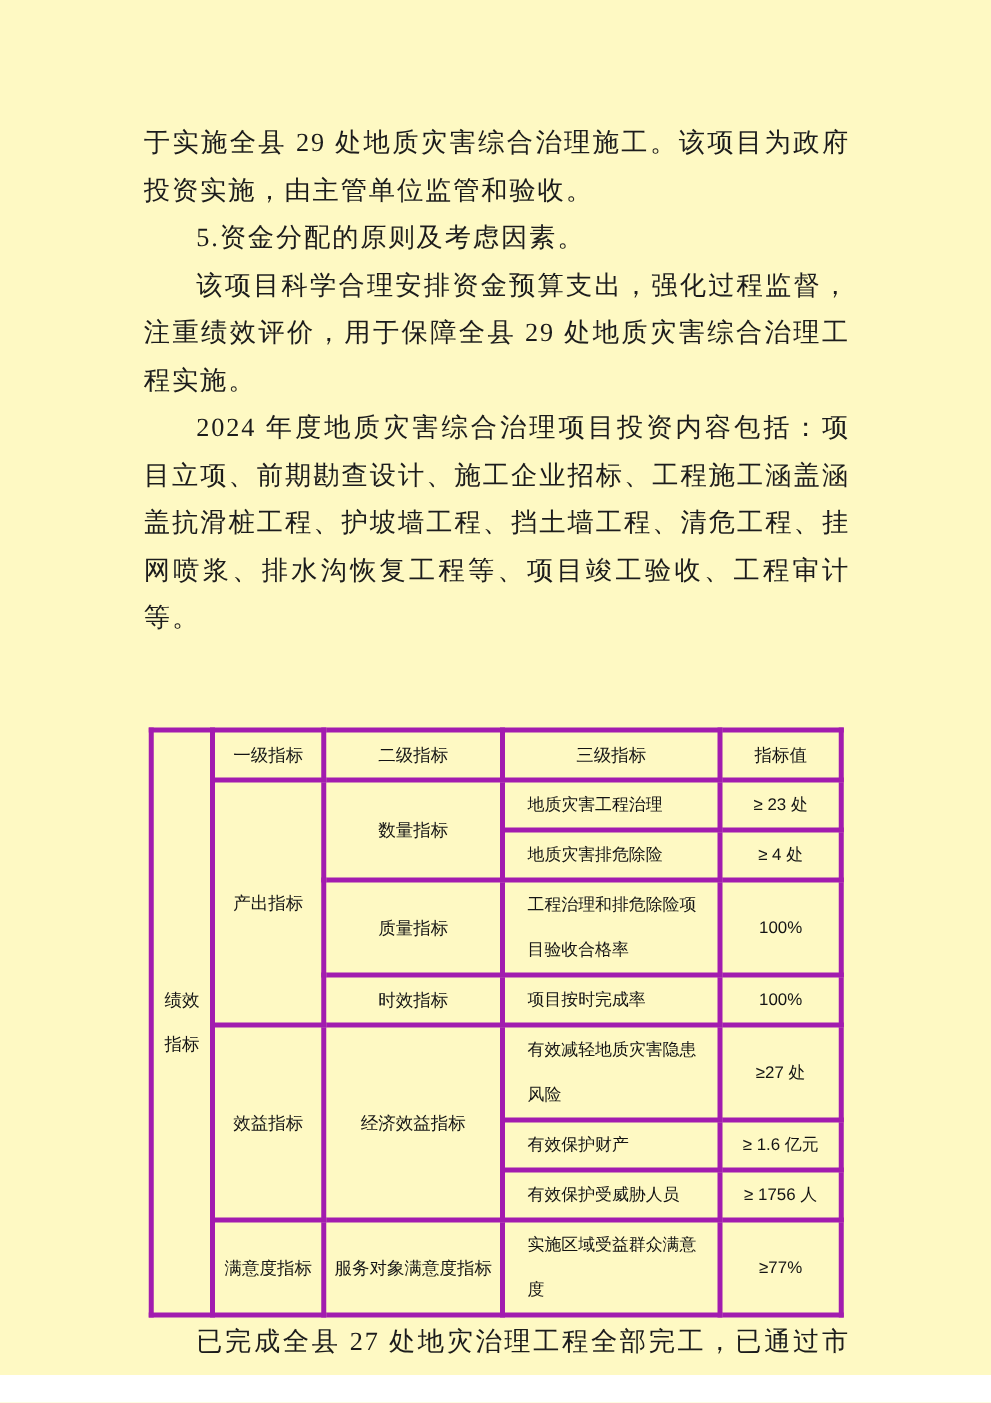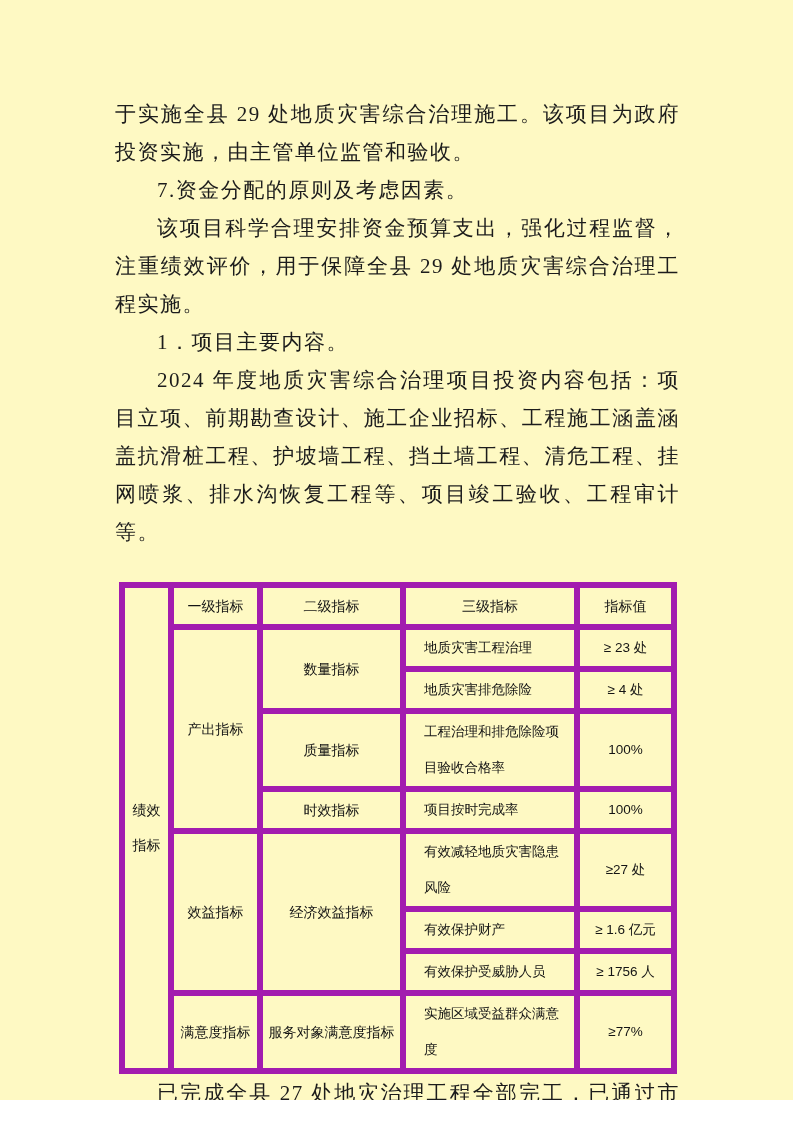--- a/index.html
+++ b/index.html
@@ -28,21 +28,21 @@
 
   table.perf {
     border-collapse: collapse;
     table-layout: fixed;
     width: 552px;
     margin-left: 4px;
     font-family: "Liberation Sans", "DejaVu Sans", sans-serif;
     color: #141414;
   }
   table.perf td, table.perf th {
-    border: 6px solid #a21caf;
+    border: 4px solid #a21caf;
     font-weight: normal;
     font-size: 14px;
     line-height: 36px;
     text-align: center;
     vertical-align: middle;
     padding: 0;
     overflow: hidden;
   }
   table.perf td.corner {
     white-space: pre-line;
@@ -64,23 +64,22 @@
     letter-spacing: 0.5px;
   }
 </style>
 </head>
 <body>
 
 <div class="page">
 
   <div class="upper-text">
     <p>于实施全县 29 处地质灾害综合治理施工。该项目为政府投资实施，由主管单位监管和验收。</p>
-    <p class="indent">7.资金分配的原则及考虑因素。</p>
+    <p class="indent">5.资金分配的原则及考虑因素。</p>
     <p class="indent">该项目科学合理安排资金预算支出，强化过程监督，注重绩效评价，用于保障全县 29 处地质灾害综合治理工程实施。</p>
-    <p class="indent">1．项目主要内容。</p>
     <p class="indent">2024 年度地质灾害综合治理项目投资内容包括：项目立项、前期勘查设计、施工企业招标、工程施工涵盖涵盖抗滑桩工程、护坡墙工程、挡土墙工程、清危工程、挂网喷浆、排水沟恢复工程等、项目竣工验收、工程审计等。</p>
 
   </div>
 
   <table class="perf">
     <colgroup>
       <col style="width:49px">
         <col style="width:89px">
         <col style="width:143px">
         <col style="width:174px">

